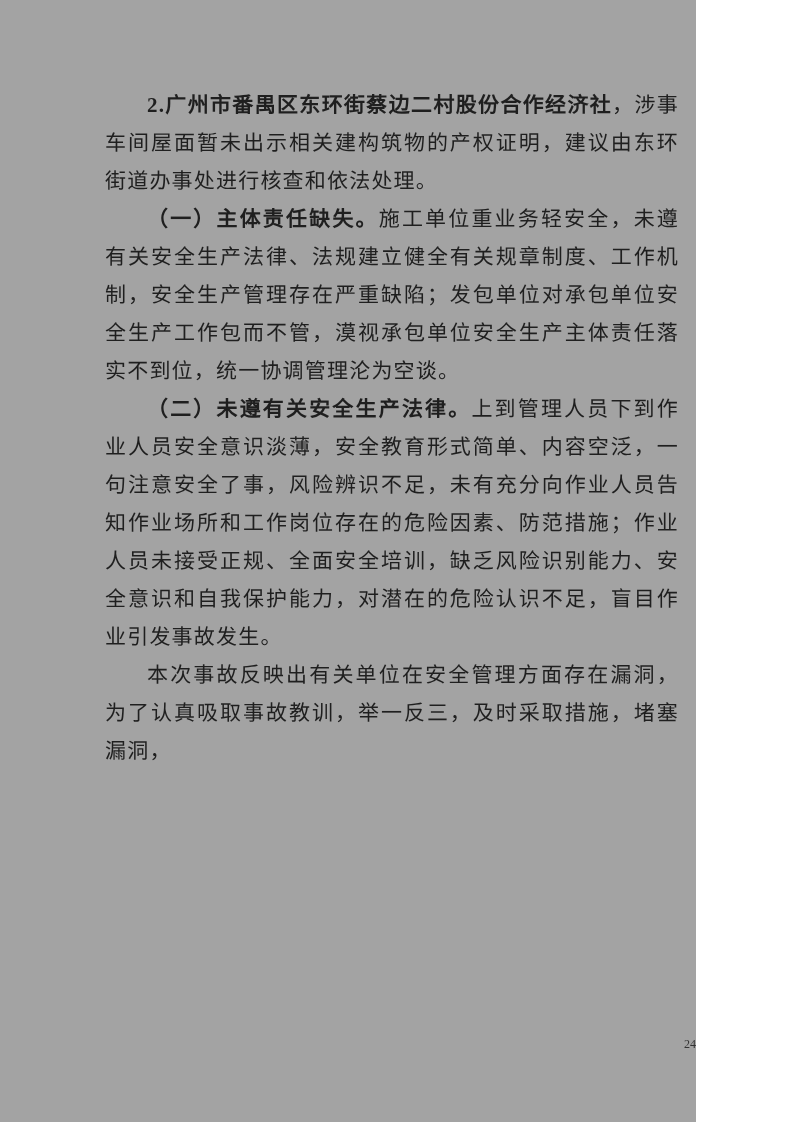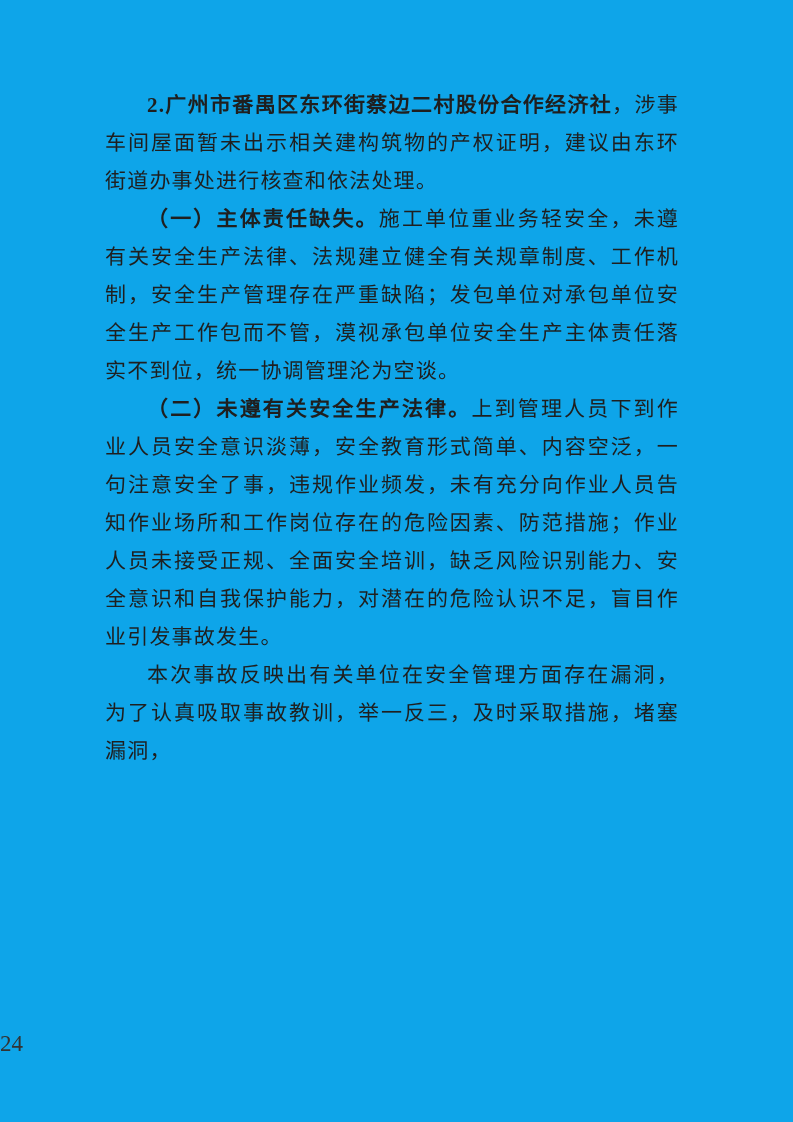--- a/index.html
+++ b/index.html
@@ -2,23 +2,23 @@
 <html lang="zh-CN"><head>
 <meta charset="utf-8">
 <style>
   html, body {
     margin: 0;
     padding: 0;
     background: #ffffff;
   }
   .page {
     position: relative;
-    width: 793px;
+    width: 696px;
     height: 1122px;
-    background: #0ea5e9;
+    background: #a3a3a3;
     overflow: hidden;
     font-family: "Liberation Serif", "DejaVu Serif", serif;
     color: #1f1f1f;
   }
   .content {
     position: absolute;
     left: 105px;
     top: 86px;
     width: 574px;
     text-align: justify;
@@ -39,39 +39,39 @@
     color: #111111;
   }
   .lead {
     font-weight: bold;
   }
   .footer {
     position: absolute;
     left: 0;
     right: 0;
     top: 1034px;
-    text-align: left;
-    font-size: 23px;
+    text-align: right;
+    font-size: 12px;
     line-height: 20px;
     color: #333333;
     font-family: "Liberation Serif", "DejaVu Serif", serif;
   }
 </style>
 </head>
 <body>
 
 <div class="page">
   <div class="content">
 
     <p><span class="lead">2.广州市番禺区东环街蔡边二村股份合作经济社</span><span>，涉事车间屋面暂未出示相关建构筑物的产权证明，建议由东环街道办事处进行核查和依法处理。</span></p>
 
 
     <p><span class="lead">（一）主体责任缺失。</span><span>施工单位重业务轻安全，未遵有关安全生产法律、法规建立健全有关规章制度、工作机制，安全生产管理存在严重缺陷；发包单位对承包单位安全生产工作包而不管，漠视承包单位安全生产主体责任落实不到位，统一协调管理沦为空谈。</span></p>
 
-    <p><span class="lead">（二）未遵有关安全生产法律。</span><span>上到管理人员下到作业人员安全意识淡薄，安全教育形式简单、内容空泛，一句注意安全了事，违规作业频发，未有充分向作业人员告知作业场所和工作岗位存在的危险因素、防范措施；作业人员未接受正规、全面安全培训，缺乏风险识别能力、安全意识和自我保护能力，对潜在的危险认识不足，盲目作业引发事故发生。</span></p>
+    <p><span class="lead">（二）未遵有关安全生产法律。</span><span>上到管理人员下到作业人员安全意识淡薄，安全教育形式简单、内容空泛，一句注意安全了事，风险辨识不足，未有充分向作业人员告知作业场所和工作岗位存在的危险因素、防范措施；作业人员未接受正规、全面安全培训，缺乏风险识别能力、安全意识和自我保护能力，对潜在的危险认识不足，盲目作业引发事故发生。</span></p>
 
 
 
     <p><span>本次事故反映出有关单位在安全管理方面存在漏洞，为了认真吸取事故教训，举一反三，及时采取措施，堵塞漏洞，</span></p>
 
   </div>
 
   <div class="footer">
     <span>24</span>
   </div>

